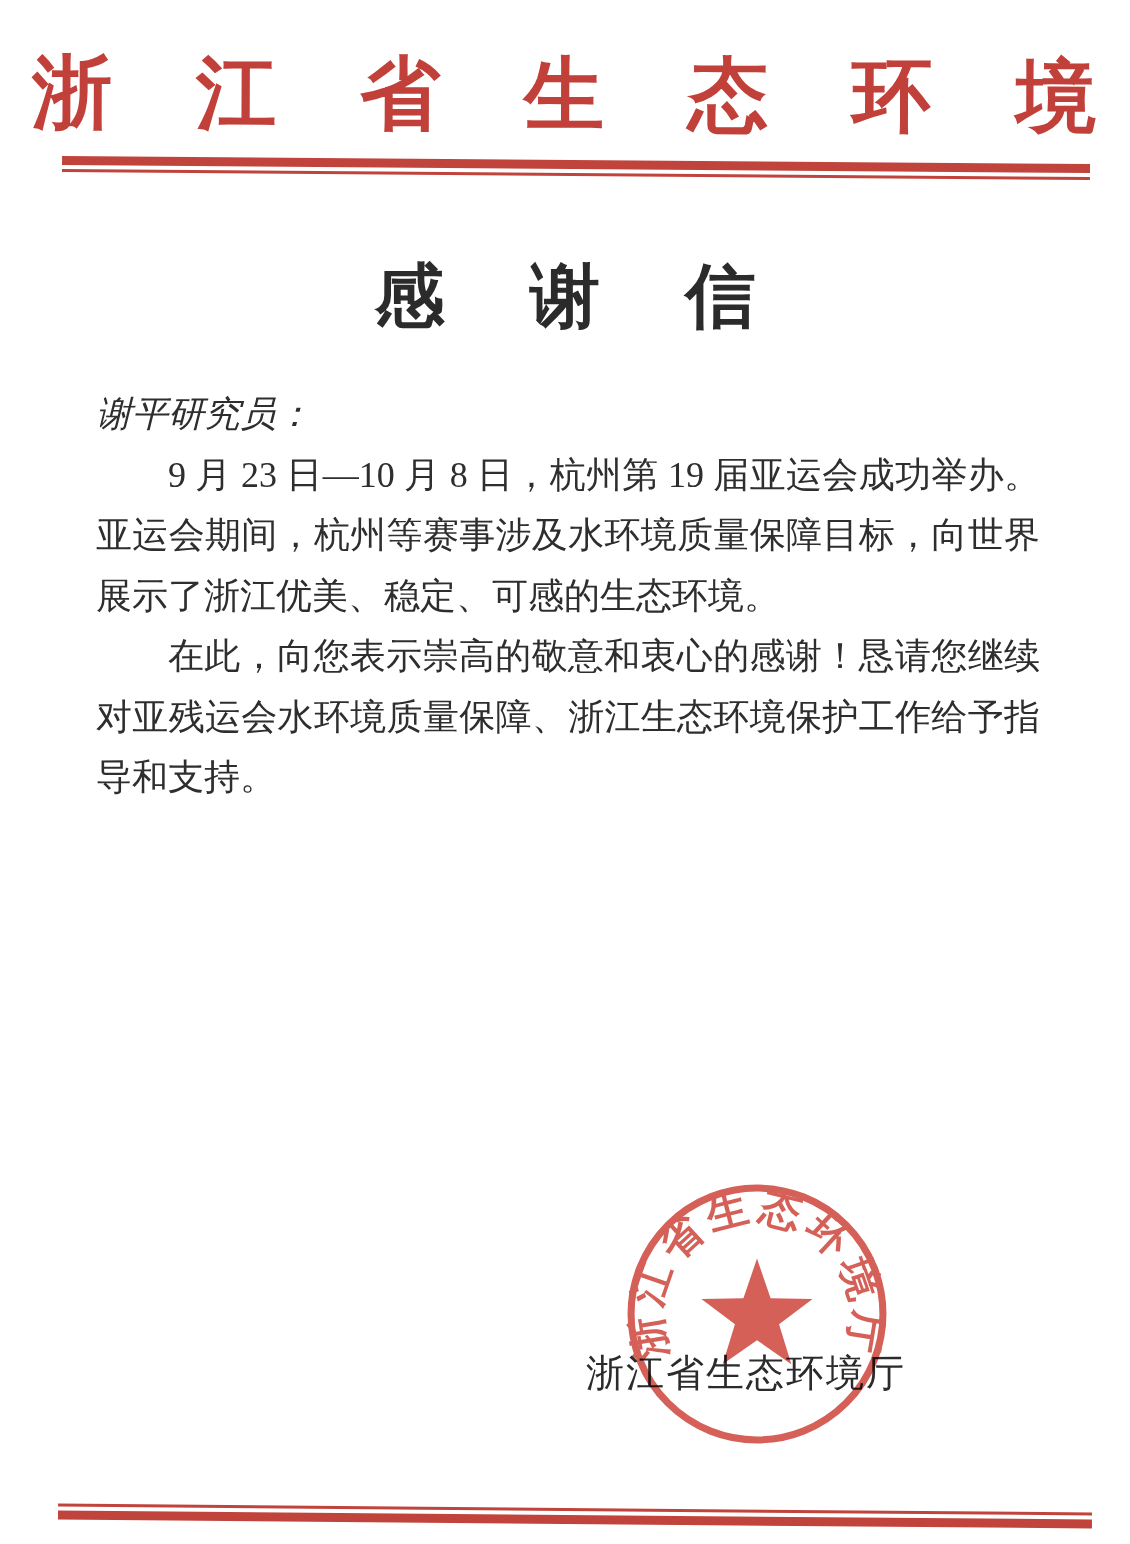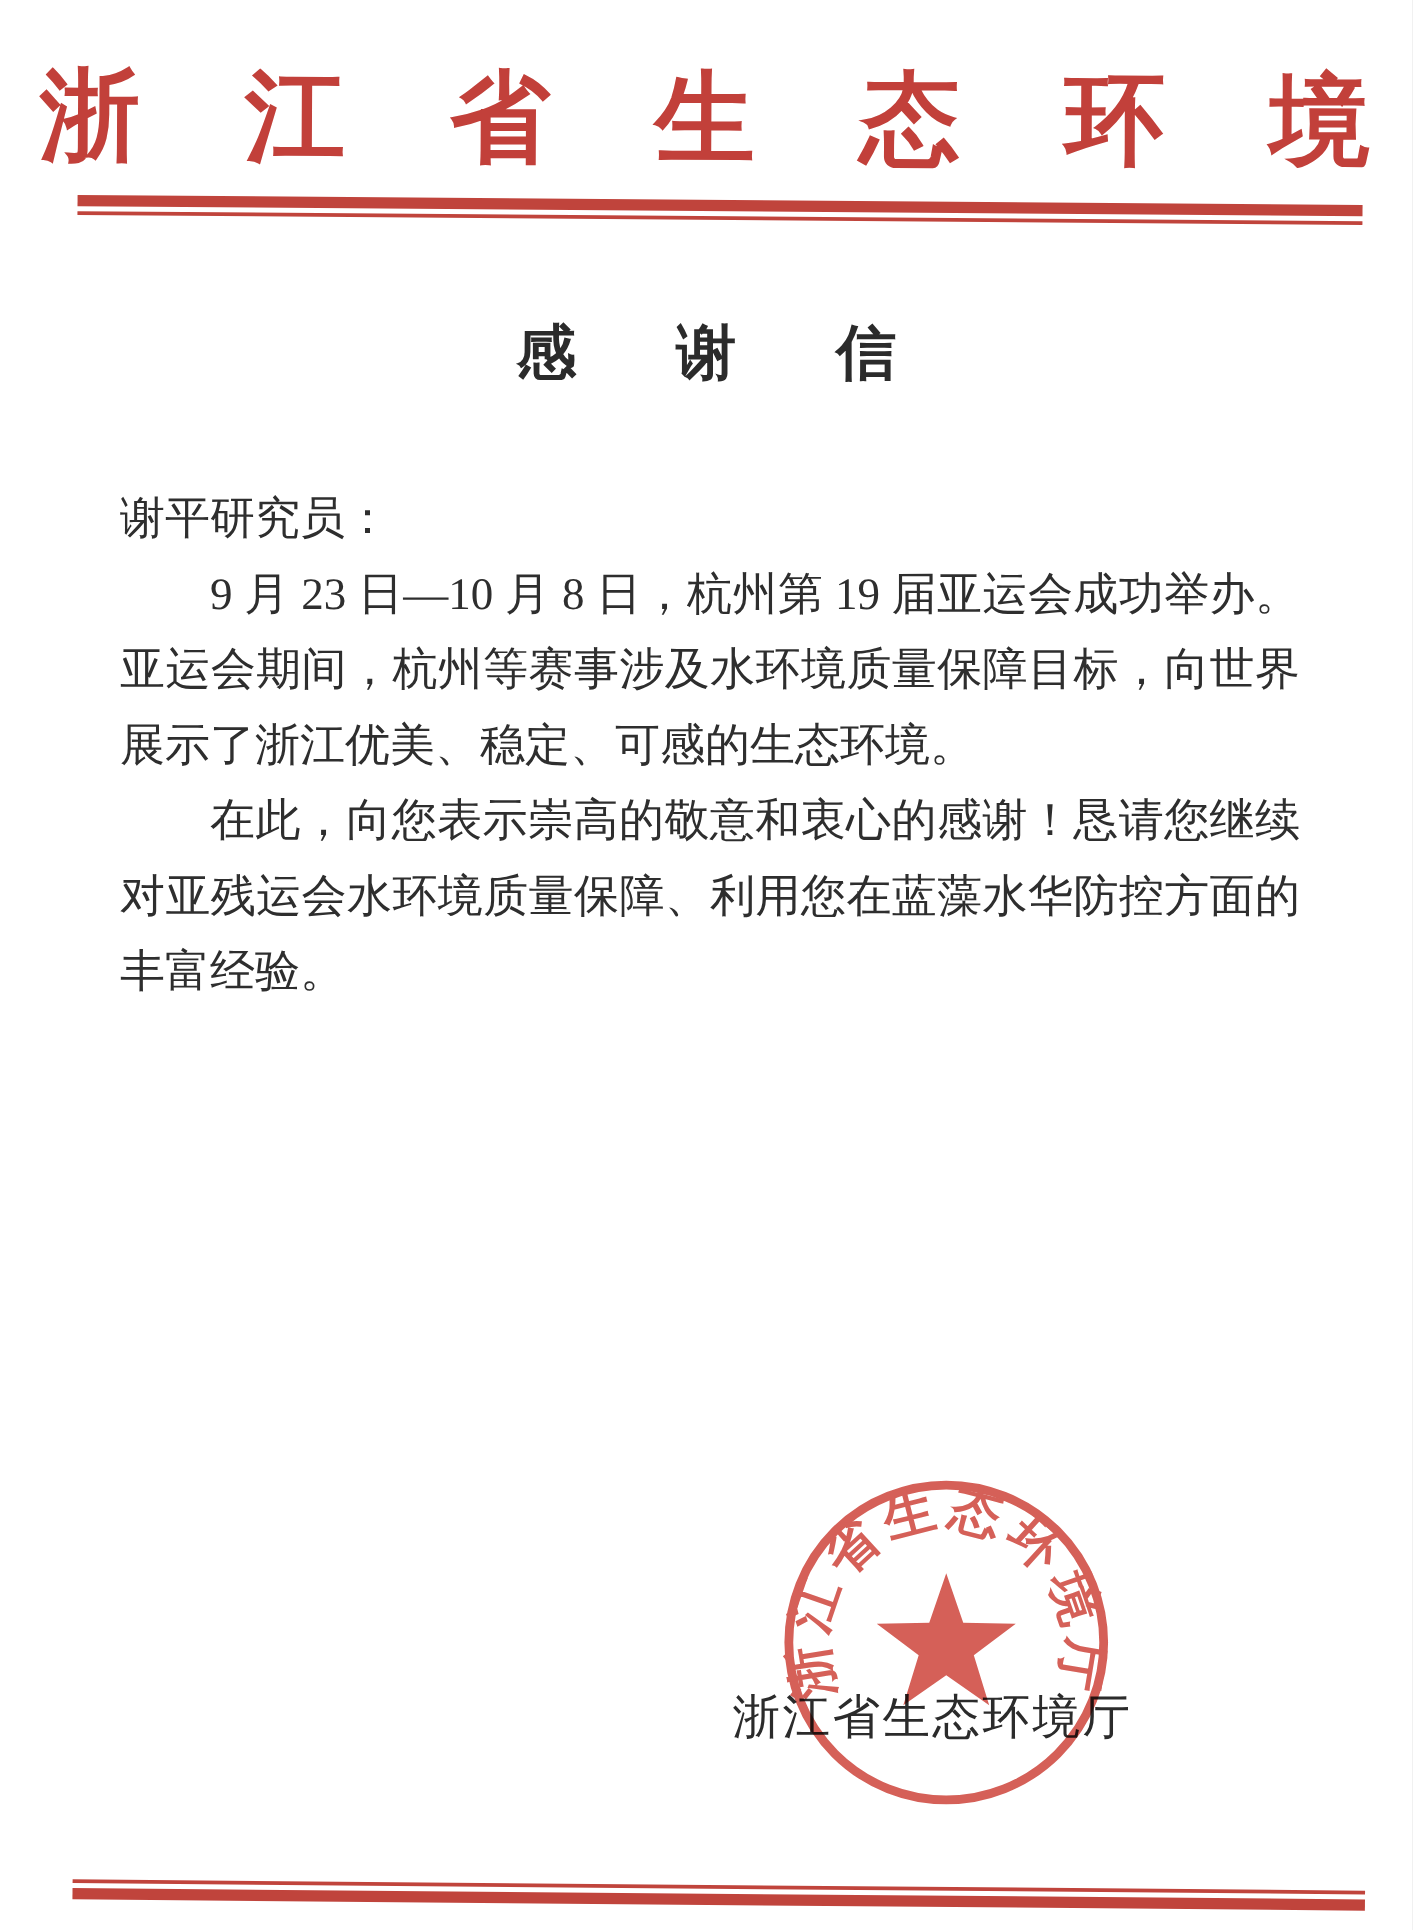--- a/index.html
+++ b/index.html
@@ -39,39 +39,39 @@
     border-bottom: 3px solid #c0443c;
     transform: rotate(0.45deg);
   }
   
   .doc-title {
     position: absolute;
     top: 250px;
     left: 0;
     width: 100%;
     text-align: center;
-    font-size: 48px;
+    font-size: 70px;
     font-weight: 600;
     color: #2b2b2b;
     letter-spacing: 34px;
     text-indent: 34px;
     white-space: nowrap;
   }
   
   .letter-body {
     position: absolute;
     top: 384px;
     left: 96px;
     width: 944px;
     font-size: 36px;
     line-height: 60.5px;
     text-align: justify;
   }
   .letter-body p { margin: 0; }
-  .salutation { text-indent: 0; }
+  .salutation { text-indent: 0; font-style: italic; }
   .para { text-indent: 2em; }
   
   .sig-org {
     position: absolute;
     top: 1348px;
     right: 224px;
     font-size: 38px;
     letter-spacing: 2px;
     color: #2b2b2b;
     white-space: nowrap;
@@ -114,21 +114,21 @@
 
   <div class="agency-name">浙 江 省 生 态 环 境 厅</div>
 
   <div class="rule-top"></div>
 
   <div class="doc-title">感 谢 信</div>
 
   <div class="letter-body">
     <p class="salutation">谢平研究员：</p>
     <p class="para">9 月 23 日—10 月 8 日，杭州第 19 届亚运会成功举办。亚运会期间，杭州等赛事涉及水环境质量保障目标，向世界展示了浙江优美、稳定、可感的生态环境。</p>
-    <p class="para">在此，向您表示崇高的敬意和衷心的感谢！恳请您继续对亚残运会水环境质量保障、利用您在蓝藻水华防控方面的丰富经验。</p>
+    <p class="para">在此，向您表示崇高的敬意和衷心的感谢！恳请您继续对亚残运会水环境质量保障、浙江生态环境保护工作给予指导和支持。</p>
   </div>
 
   <div class="sig-org">浙江省生态环境厅</div>
 
 
   <svg class="seal" viewBox="0 0 266 266" xmlns="http://www.w3.org/2000/svg">
     <circle cx="133" cy="133" r="125" fill="none" stroke="#cf4a41" stroke-width="7"></circle>
     <polygon points="133,78 146.5,117.4 188.2,118.1 154.9,143.1 167.1,182.9 133,159 98.9,182.9 111.1,143.1 77.8,118.1 119.5,117.4" fill="#cf4a41"></polygon>
     <path id="sealArc" d="M 50.7 183.5 A 95 95 0 1 1 215.3 183.5" fill="none"></path>
     <text font-size="41" fill="#cf4a41" letter-spacing="6" font-family="Liberation Serif, DejaVu Serif, serif" font-weight="bold">

